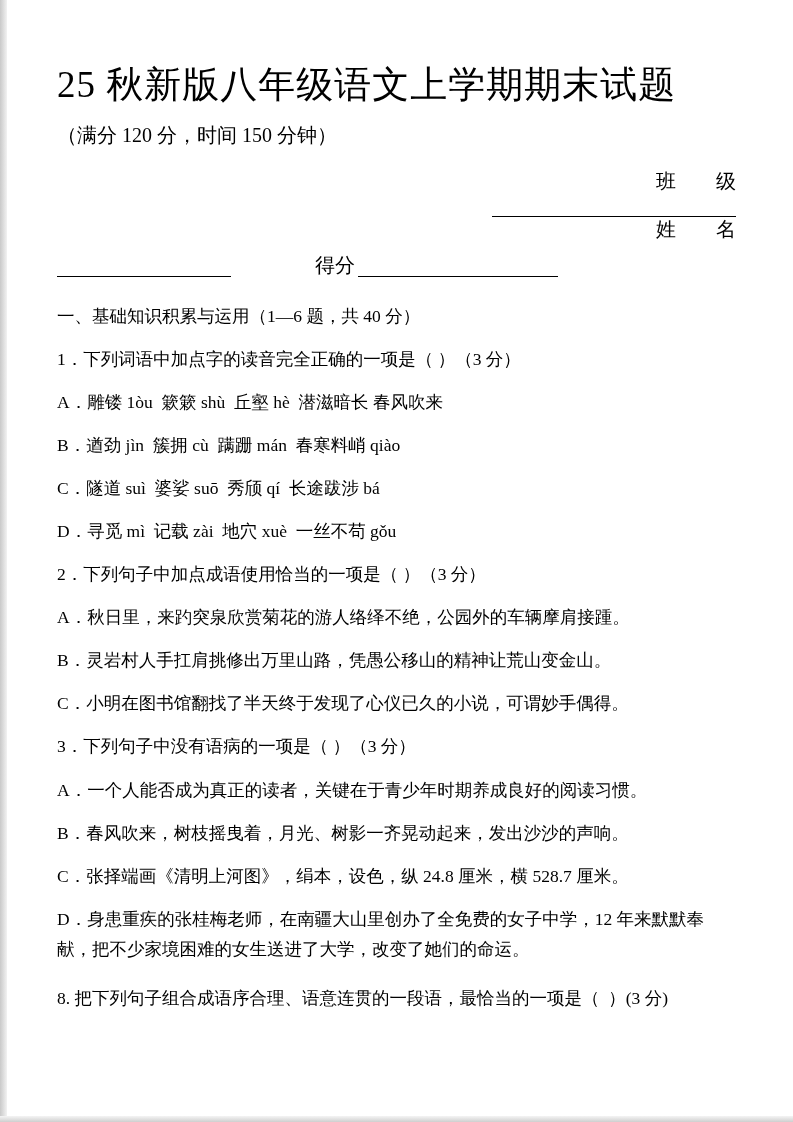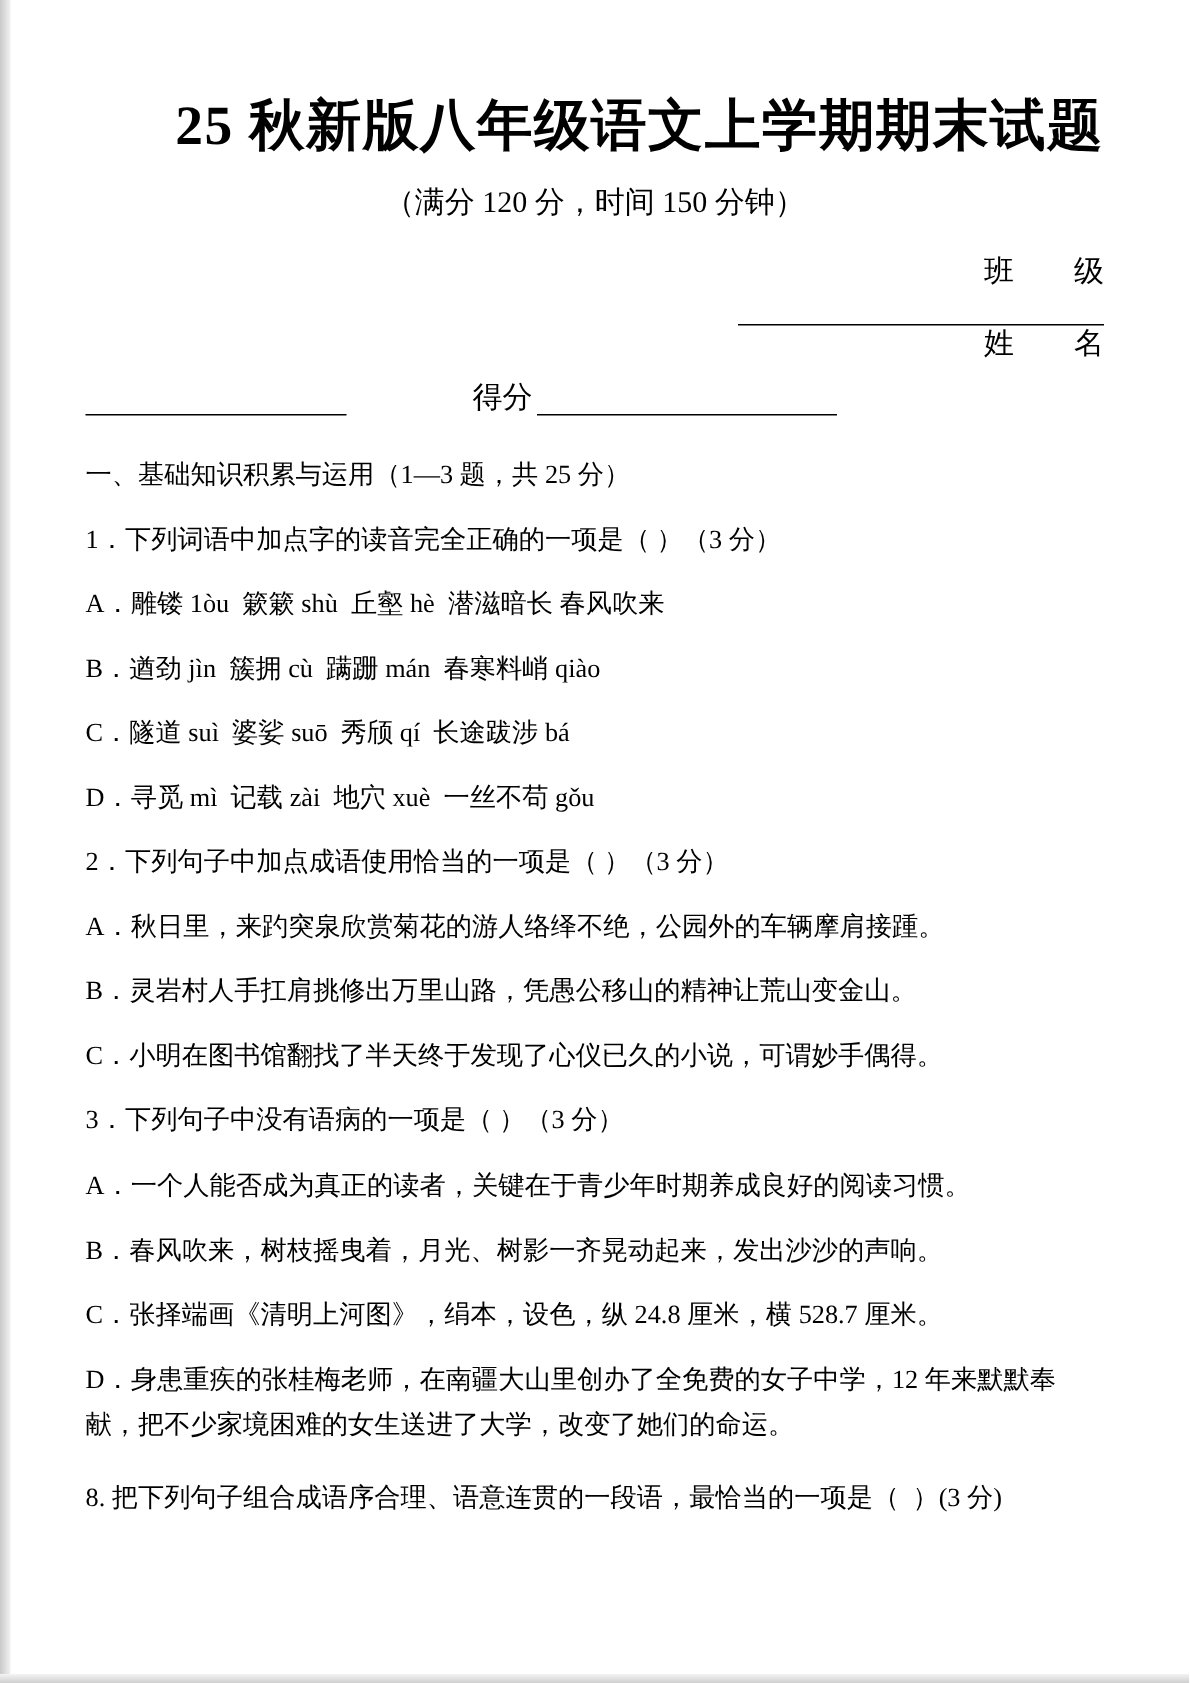--- a/index.html
+++ b/index.html
@@ -26,30 +26,29 @@
     background: linear-gradient(to right, #c9c9c9, #f2f2f2);
   }
   .page-edge-bottom {
     position: absolute;
     left: 0; right: 0; bottom: 0;
     height: 6px;
     background: linear-gradient(to bottom, #f4f4f4, #cfcfcf);
   }
   .doc-title {
     margin-top: 14px;
-    text-align: right;
+    text-align: left;
     font-size: 37px;
-    font-weight: 700;
+    font-weight: 400;
     letter-spacing: 1px;
     line-height: 1.15;
     white-space: pre-wrap;
   }
   .doc-subtitle {
     margin-top: 16px;
-    text-align: center;
     font-size: 20px;
     line-height: 1.2;
     white-space: pre-wrap;
   }
   .fields-row {
     display: flex;
     align-items: flex-end;
     font-size: 20px;
     line-height: 1.2;
   }
@@ -102,21 +101,21 @@
     <span class="label-text name-label">姓　　名</span>
   </div>
 
   <div class="fields-row row2">
     <span class="blank name-blank"></span>
     <span class="label-text score-label">得分</span>
     <span class="blank score-blank"></span>
   </div>
 
   <div class="doc-body">
-    <p>一、基础知识积累与运用（1—3 题，共 25 分）</p>
+    <p>一、基础知识积累与运用（1—6 题，共 40 分）</p>
     <p>1．下列词语中加点字的读音完全正确的一项是（ ）（3 分）</p>
     <p>A．雕镂 1òu  簌簌 shù  丘壑 hè  潜滋暗长 春风吹来</p>
     <p>B．遒劲 jìn  簇拥 cù  蹒跚 mán  春寒料峭 qiào</p>
     <p>C．隧道 suì  婆娑 suō  秀颀 qí  长途跋涉 bá</p>
     <p>D．寻觅 mì  记载 zài  地穴 xuè  一丝不苟 gǒu</p>
     <p>2．下列句子中加点成语使用恰当的一项是（ ）（3 分）</p>
     <p>A．秋日里，来趵突泉欣赏菊花的游人络绎不绝，公园外的车辆摩肩接踵。</p>
     <p>B．灵岩村人手扛肩挑修出万里山路，凭愚公移山的精神让荒山变金山。</p>
     <p>C．小明在图书馆翻找了半天终于发现了心仪已久的小说，可谓妙手偶得。</p>
     <p>3．下列句子中没有语病的一项是（ ）（3 分）</p>

